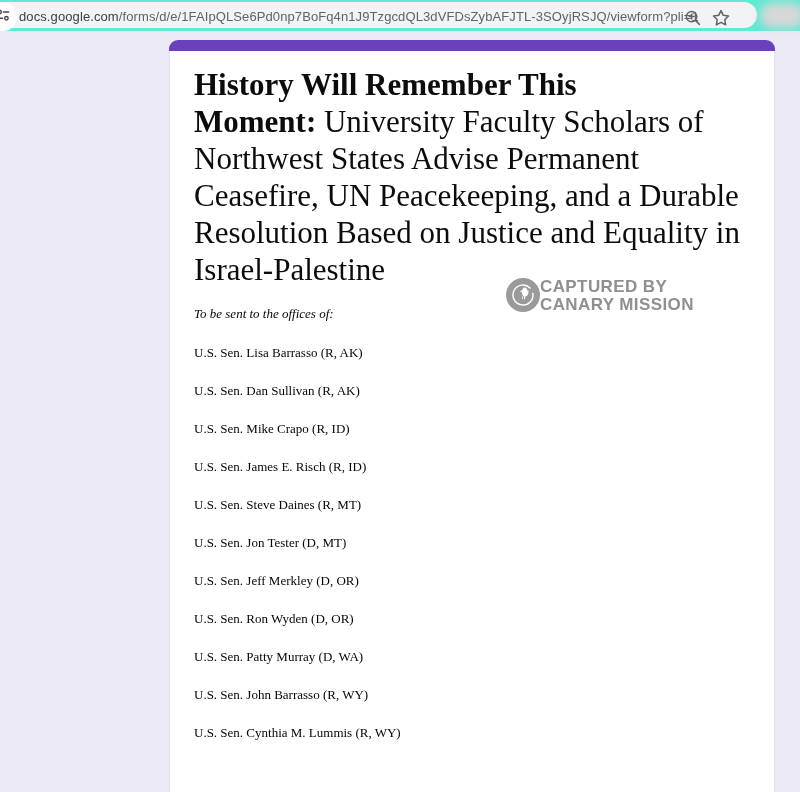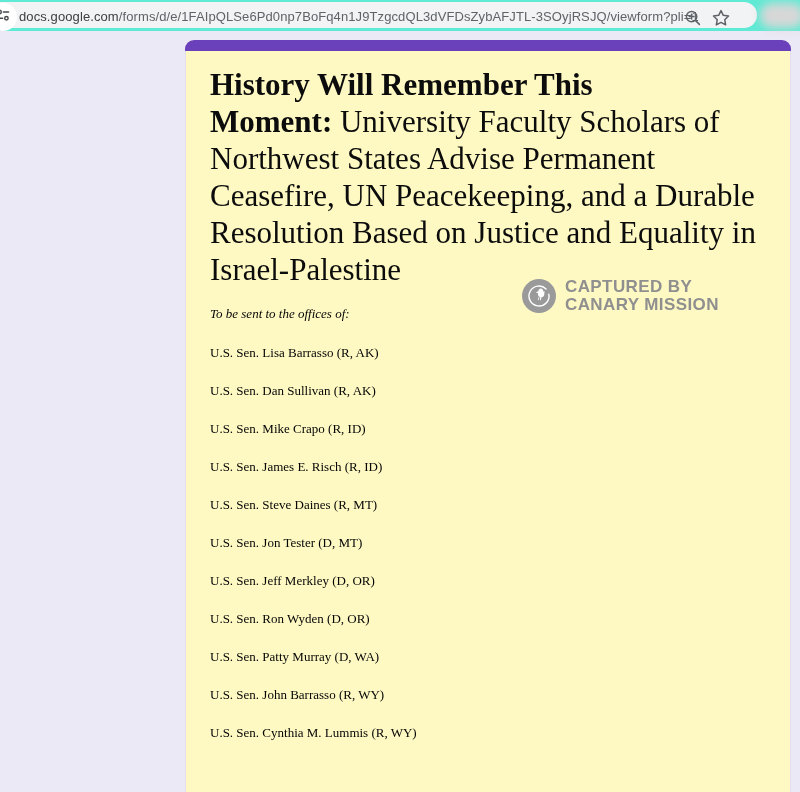--- a/index.html
+++ b/index.html
@@ -24,37 +24,37 @@
   .url-domain{color:#3c4043;}
   .url-path{color:#5f6368;}
   .omni-icon{position:absolute;top:6px;width:20px;height:20px;cursor:pointer;}
   .omni-icon.zoom{left:697px;}
   .omni-icon.star{left:725px;}
   .ext-blob{position:absolute;right:-4px;top:3px;width:44px;height:25px;border-radius:12px;
     background:#d7d7d7;filter:blur(5px);}
 
   
   .page{position:absolute;top:31px;left:0;width:800px;height:761px;background:var(--page-bg);}
-  .form-card{position:absolute;left:185px;top:9px;width:606px;height:752px;background:#fef9c3;
+  .form-card{position:absolute;left:169px;top:9px;width:606px;height:752px;background:#ffffff;
     border-radius:9px 9px 0 0;border:1px solid #e3e0ec;border-bottom:none;border-top:none;}
   .accent-bar{position:absolute;top:0;left:-1px;right:-1px;height:11px;background:var(--accent);
     border-radius:9px 9px 0 0;}
   .card-content{position:absolute;top:11px;left:0;right:0;bottom:0;padding:15px 24px 0 24px;}
 
   .form-title{font-family:"Liberation Serif","DejaVu Serif",serif;color:#0c0c0c;
     font-size:31px;line-height:37px;font-weight:400;max-width:552px;}
   .title-line .bold-part{font-weight:700;}
 
   .form-desc{margin-top:16px;font-family:"Liberation Serif","DejaVu Serif",serif;color:#050505;
     font-size:13px;}
   .intro-line{font-style:italic;line-height:19px;margin-bottom:21px;}
   .recipient-line{line-height:18px;margin-bottom:20px;white-space:nowrap;}
 
   
-  .watermark{position:absolute;left:336px;top:238px;display:flex;align-items:flex-end;gap:9px;}
+  .watermark{position:absolute;left:336px;top:238px;display:flex;align-items:flex-start;}
   .wm-badge{width:34px;height:34px;flex:0 0 auto;}
   .wm-text{color:var(--wm-gray);font-size:17px;line-height:17.5px;font-weight:700;
     letter-spacing:.4px;white-space:nowrap;}
 </style>
 </head>
 <body>
 
 <div class="stage">
 
   <div class="browser-bar">

